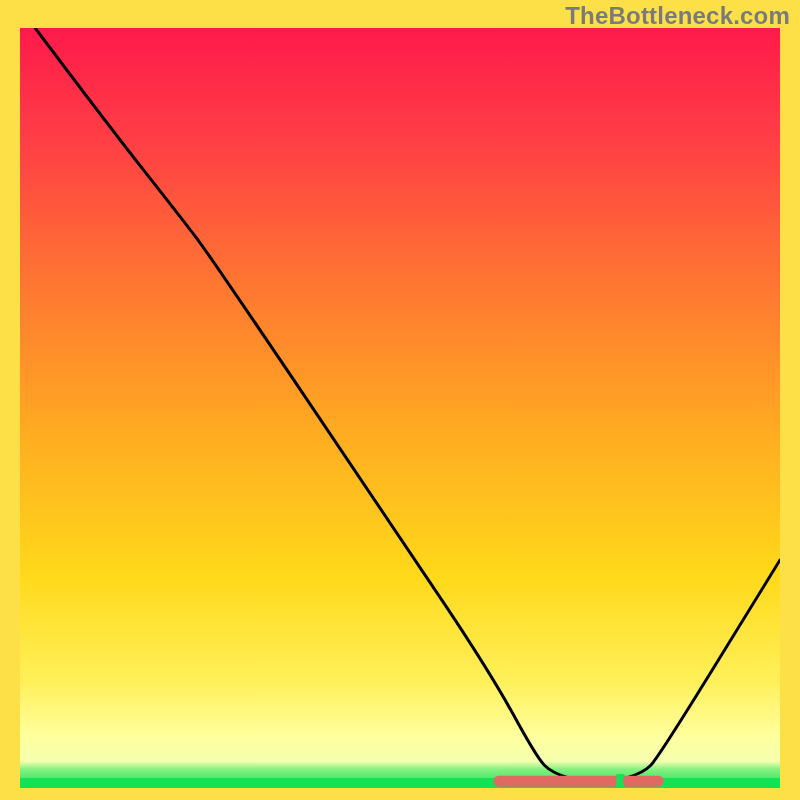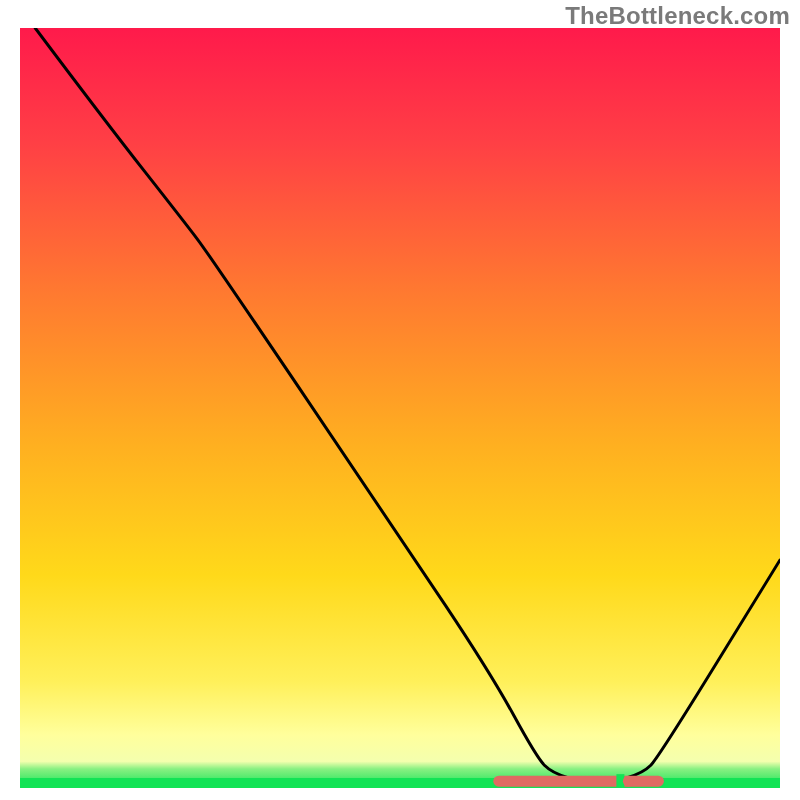--- a/index.html
+++ b/index.html
@@ -1,21 +1,21 @@
 <!DOCTYPE html>
 <html><head>
 <meta charset="utf-8">
 <style>
   * { margin: 0; padding: 0; box-sizing: border-box; }
   html, body { width: 800px; height: 800px; overflow: hidden; background: #000; }
   .frame {
     position: relative;
     width: 800px;
     height: 800px;
-    background: #ffffff;
+    background: #fde047;
   }
   .watermark {
     position: absolute;
     top: 2px;
     right: 10px;
     font-family: Arial, Helvetica, sans-serif;
     font-size: 24px;
     font-weight: 600;
     color: #7a7a7a;
     letter-spacing: 0.2px;

